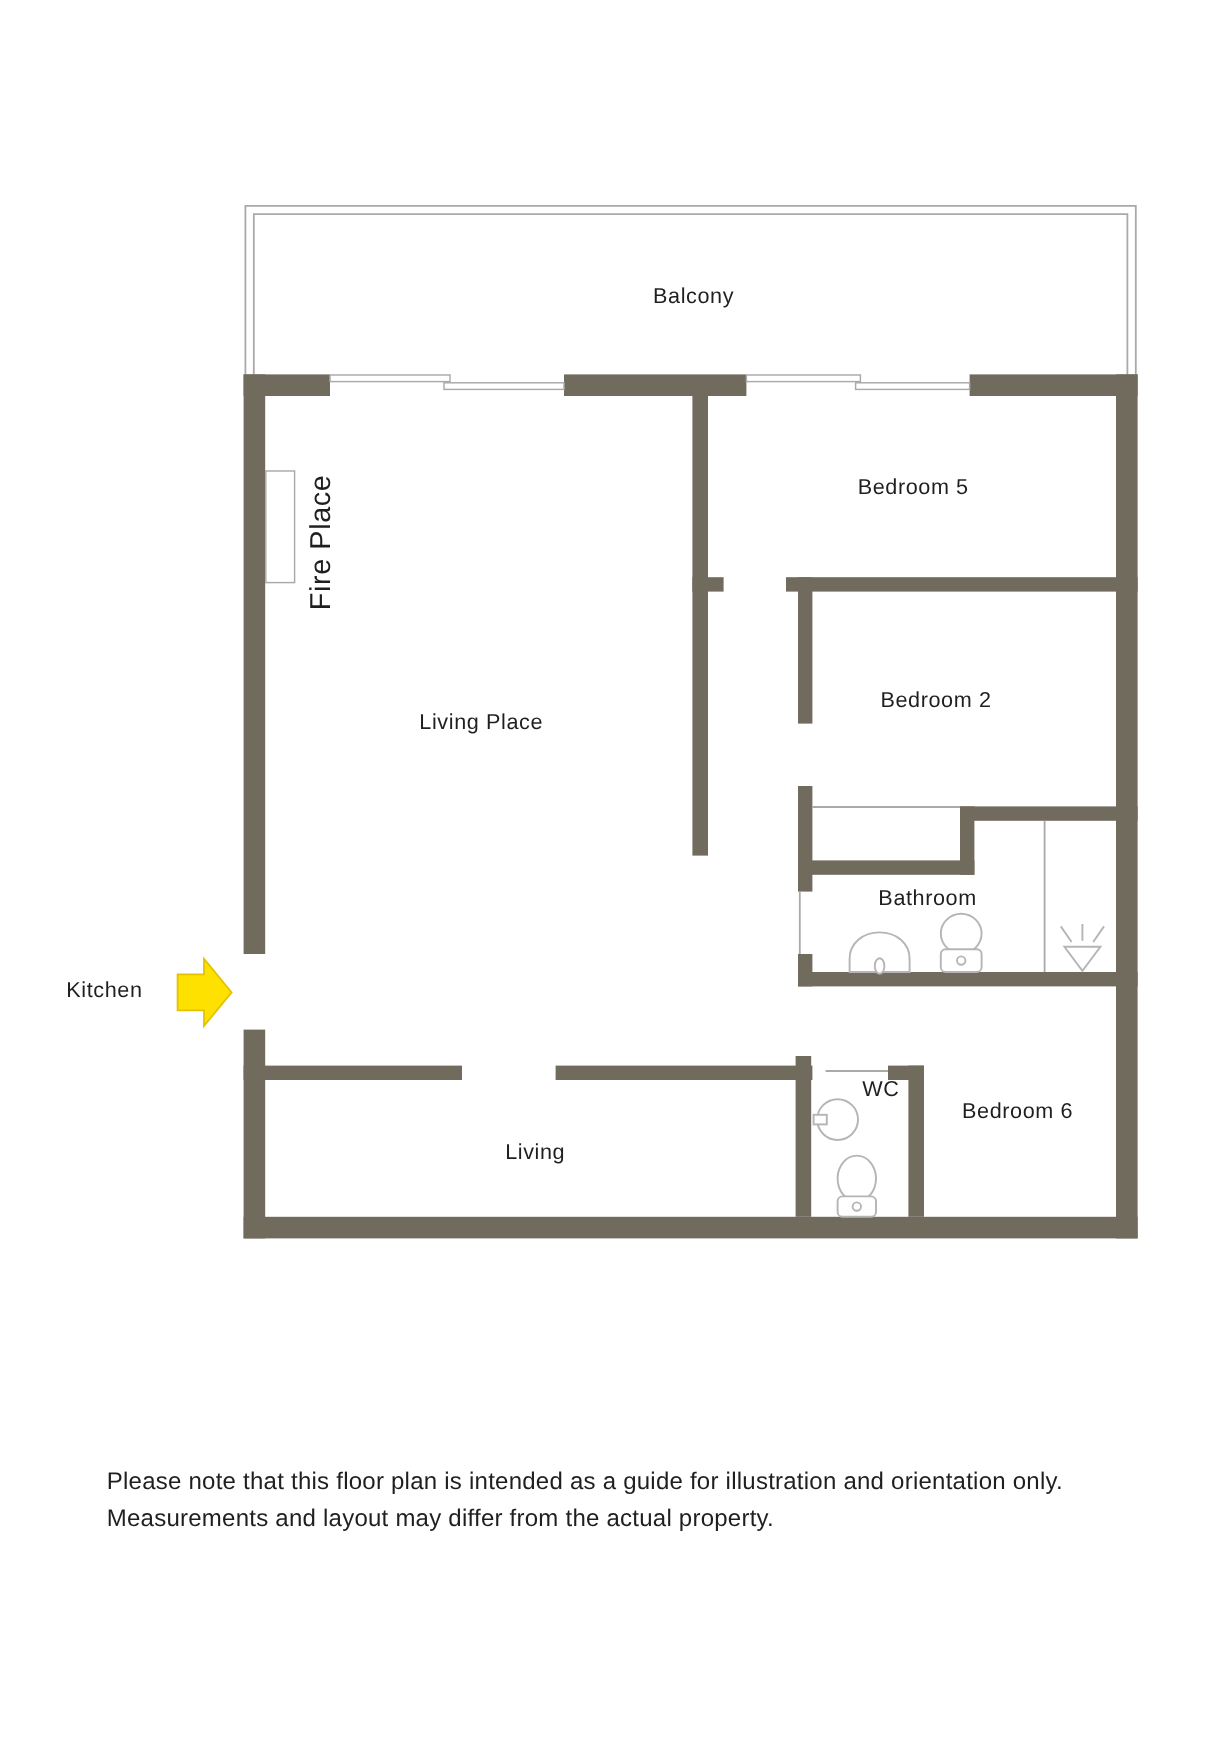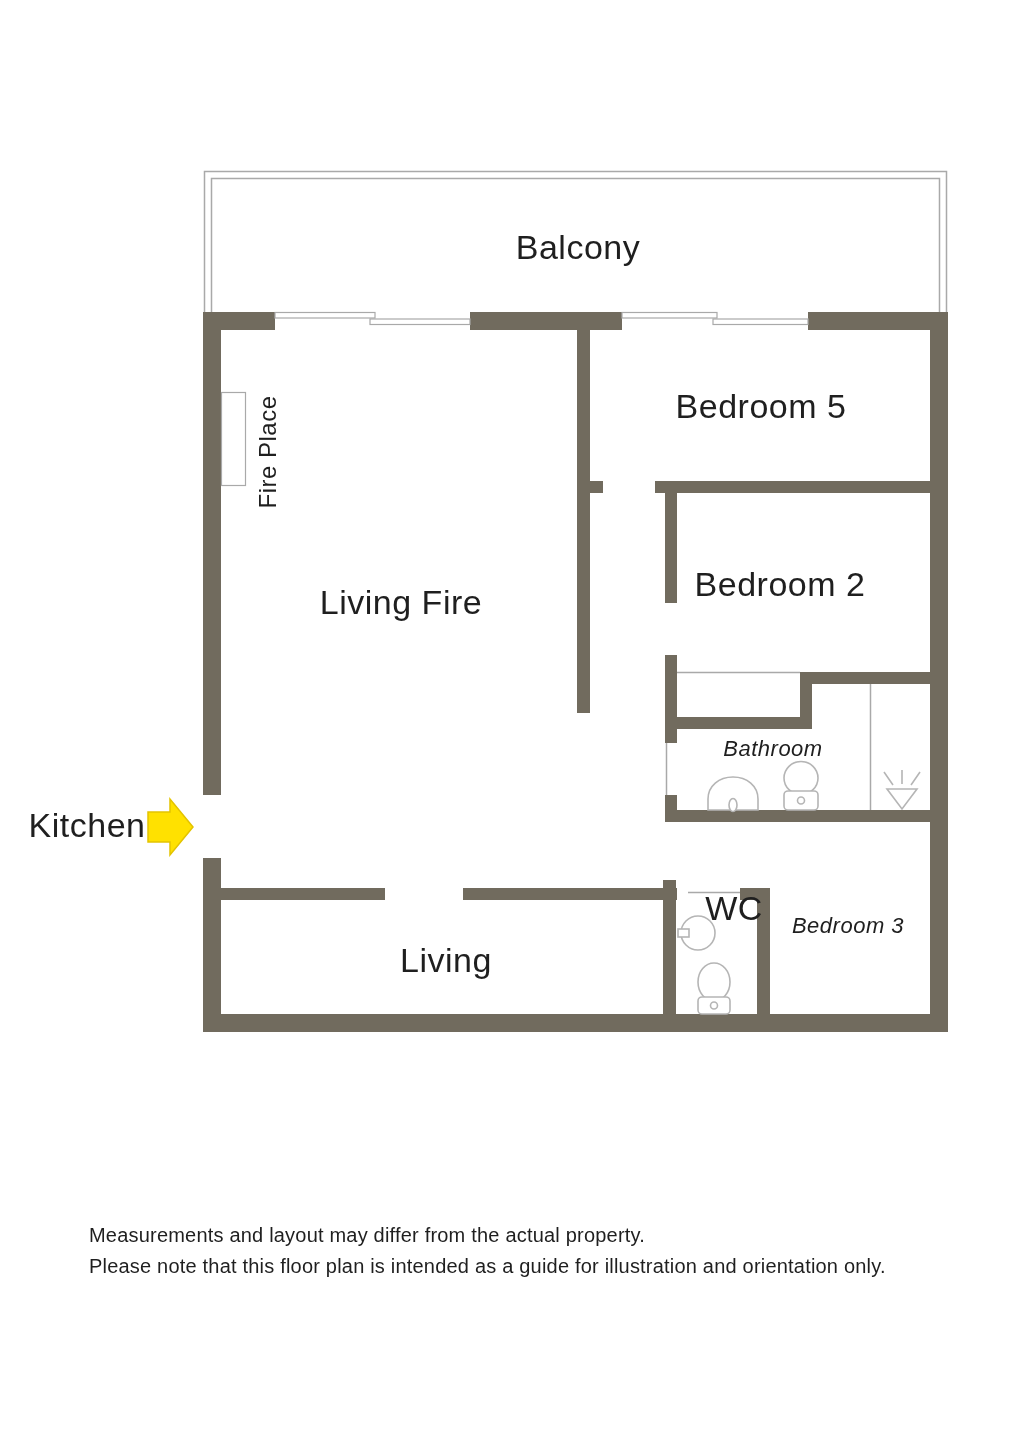--- a/index.html
+++ b/index.html
@@ -14,25 +14,25 @@
   .wall{fill:var(--wall,#716b5e);stroke:none;}
   .thin{stroke:var(--line,#a9a9a9);stroke-width:1.5;fill:none;}
   .thinfill{stroke:var(--line,#a9a9a9);stroke-width:1.2;fill:#fff;}
   .fx{stroke:var(--fixture,#b5b5b5);stroke-width:1.6;fill:#fff;}
   .fxline{stroke:var(--fixture,#b5b5b5);stroke-width:1.6;fill:none;}
   .arrow{fill:var(--arrow,#ffe100);stroke:var(--arrow_border,#e3c300);stroke-width:1.5;}
   .lbl{
     position:absolute;
     transform:translate(-50%,-50%);
     color:var(--text,#1f1f1f);
-    font-size:34px;
+    font-size:18px;
     letter-spacing:0.5px;
     white-space:nowrap;
   }
-  .lbl.small{font-size:22px;font-style:italic;}
+  .lbl.small{font-size:18px;}
   .lbl.rot{transform:translate(-50%,-50%) rotate(-90deg);font-size:24px;}
   .disclaimer{
     position:absolute;
     left:89px;top:1220px;
     color:var(--text,#1f1f1f);
     font-size:20px;
     line-height:31px;
     letter-spacing:0.2px;
   }
 </style>
@@ -119,25 +119,25 @@
       <circle class="fx" cx="714" cy="1005.5" r="3.5"></circle>
     </g>
 
     <polygon class="arrow" points="148,812 170,812 170,799 193,827 170,855 170,842 148,842"></polygon>
   </svg>
 
   <div class="lbl" style="left:578px;top:247px">Balcony</div>
   <div class="lbl" style="left:761px;top:406px">Bedroom 5</div>
   <div class="lbl" style="left:780px;top:584px">Bedroom 2</div>
   <div class="lbl small" style="left:773px;top:749px">Bathroom</div>
-  <div class="lbl small" style="left:848px;top:926px">Bedroom 3</div>
-  <div class="lbl" style="left:401px;top:602px">Living Fire</div>
+  <div class="lbl small" style="left:848px;top:926px">Bedroom 6</div>
+  <div class="lbl" style="left:401px;top:602px">Living Place</div>
   <div class="lbl" style="left:446px;top:960px">Living</div>
   <div class="lbl" style="left:734px;top:908px">WC</div>
   <div class="lbl rot" style="left:268px;top:452px">Fire Place</div>
   <div class="lbl" style="left:87px;top:825px">Kitchen</div>
 
   <div class="disclaimer">
+    <div>Please note that this floor plan is intended as a guide for illustration and orientation only.</div>
     <div>Measurements and layout may differ from the actual property.</div>
-    <div>Please note that this floor plan is intended as a guide for illustration and orientation only.</div>
   </div>
 
 </div>
 
 </body></html>

